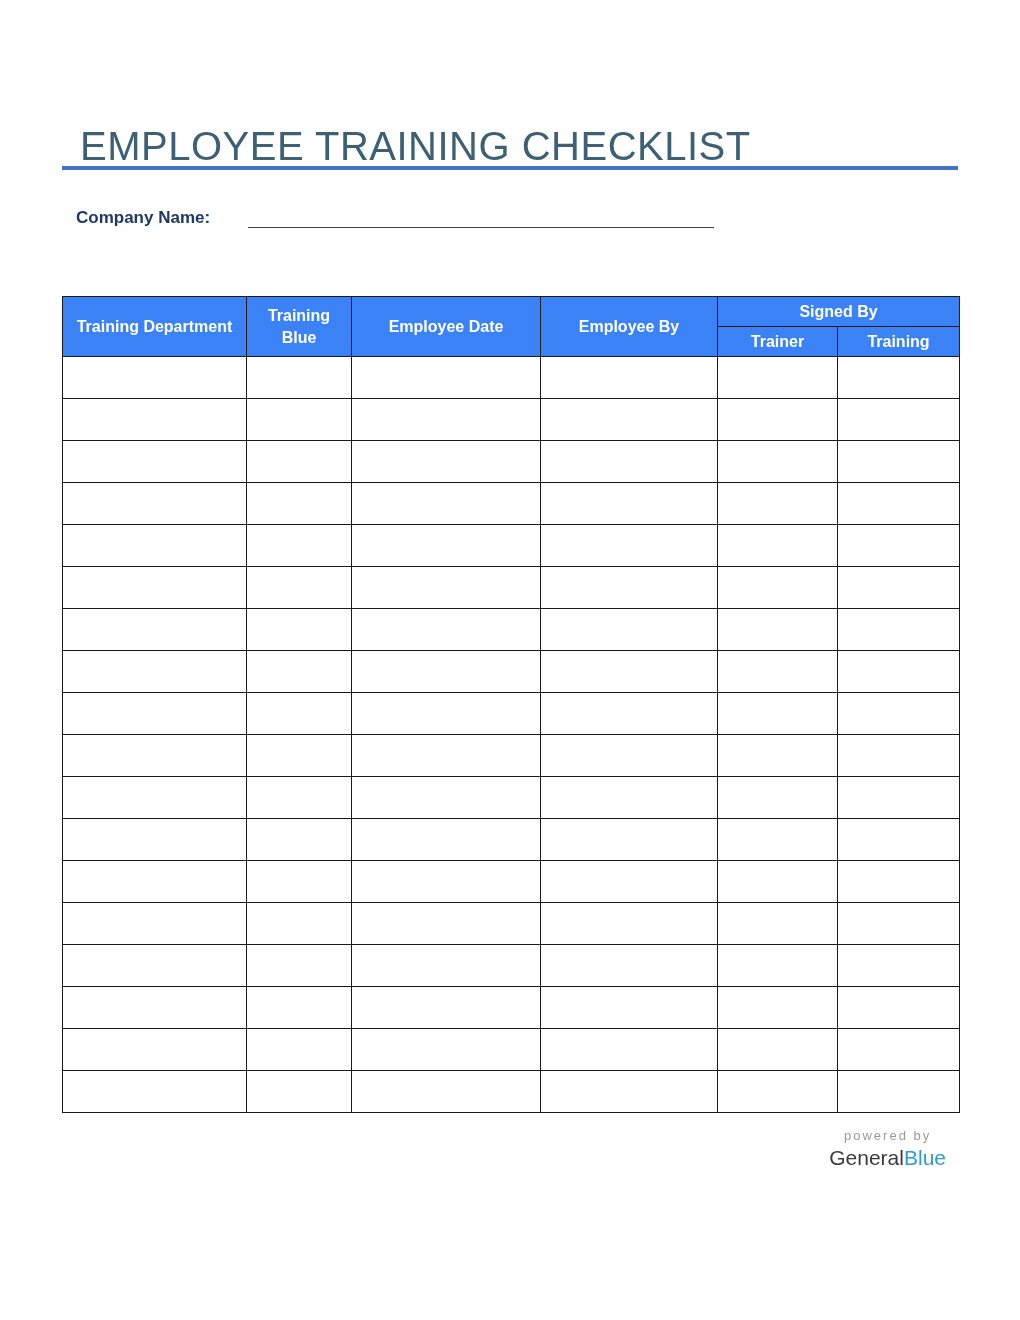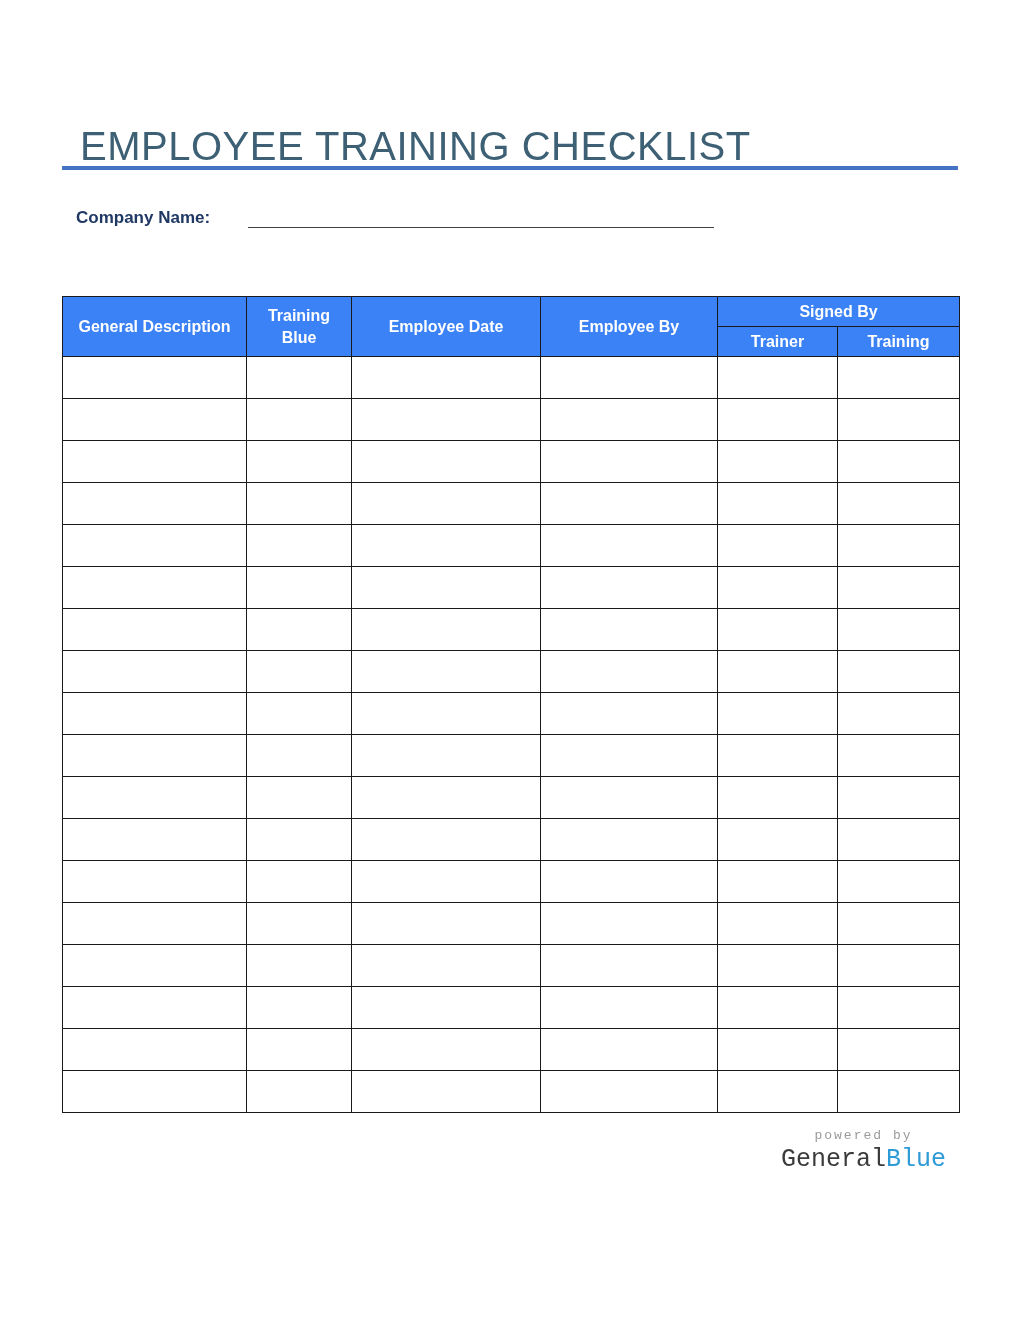--- a/index.html
+++ b/index.html
@@ -85,31 +85,30 @@
   .col-date     { width: 105px; }
   .col-emp      { width: 189px; }
   .col-trainedby{ width: 177px; }
   .col-trainer  { width: 120px; }
   .col-employee { width: 122px; }
   .footer {
     position: absolute;
     top: 1128px;
     right: 74px;
     text-align: center;
-    font-family: Liberation Mono, monospace;
   }
   .powered-by {
     font-size: 13px;
     color: #9a9a9a;
     letter-spacing: 2px;
     margin-bottom: 3px;
     text-align: center;
   }
   .brand {
-    font-size: 25px;
+    font-size: 21px;
     line-height: 1.1;
     white-space: nowrap;
   }
   .brand-general { color: #3b3b3b; }
   .brand-blue { color: #2e9bd6; }
 </style>
 </head>
 <body>
 
 <div class="page">
@@ -128,21 +127,21 @@
     <colgroup>
       <col class="col-desc">
       <col class="col-date">
       <col class="col-emp">
       <col class="col-trainedby">
       <col class="col-trainer">
       <col class="col-employee">
     </colgroup>
     <thead>
       <tr class="top-row">
-        <th rowspan="2">General Description</th>
+        <th rowspan="2">Training Department</th>
         <th rowspan="2">Training Blue</th>
         <th rowspan="2">Employee Date</th>
         <th rowspan="2">Employee By</th>
         <th colspan="2" class="spanning">Signed By</th>
       </tr>
       <tr class="sub-row">
         <th>Trainer</th>
         <th>Training</th>
       </tr>
     </thead>

